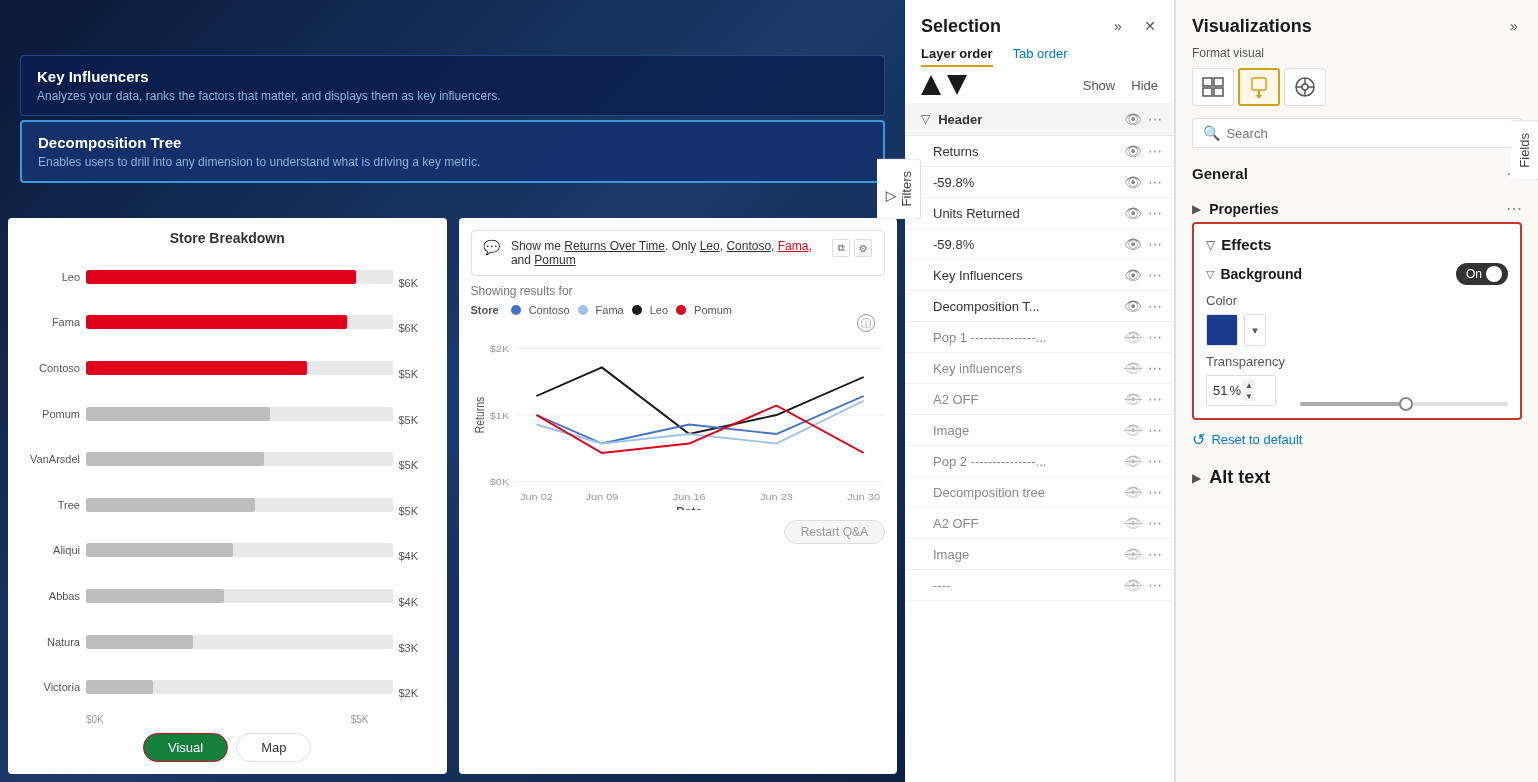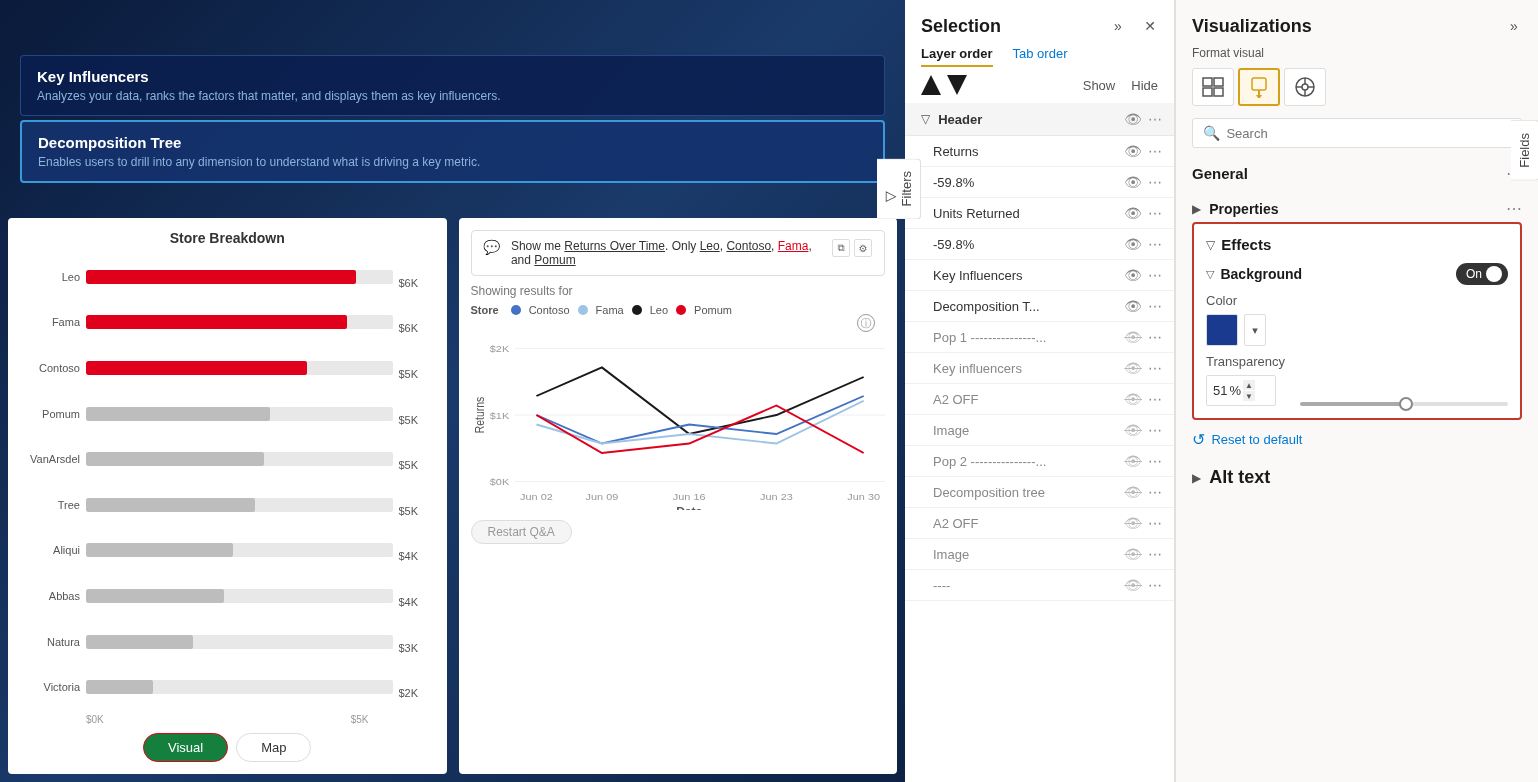--- a/index.html
+++ b/index.html
@@ -205,21 +205,21 @@
       width: 10px; height: 10px; border-radius: 50%; display: inline-block;
     }
     .legend-store-label { font-weight: 600; margin-right: 4px; }
     .line-chart-svg {
       width: 100%;
       height: 200px;
     }
     .qa-restart-btn {
       margin-top: 6px;
       display: flex;
-      justify-content: flex-start;
+      justify-content: flex-end;
     }
     .qa-btn {
       border: 1px solid #ddd;
       border-radius: 20px;
       padding: 4px 16px;
       font-size: 12px;
       color: #999;
       background: #f5f5f5;
       cursor: pointer;
     }

